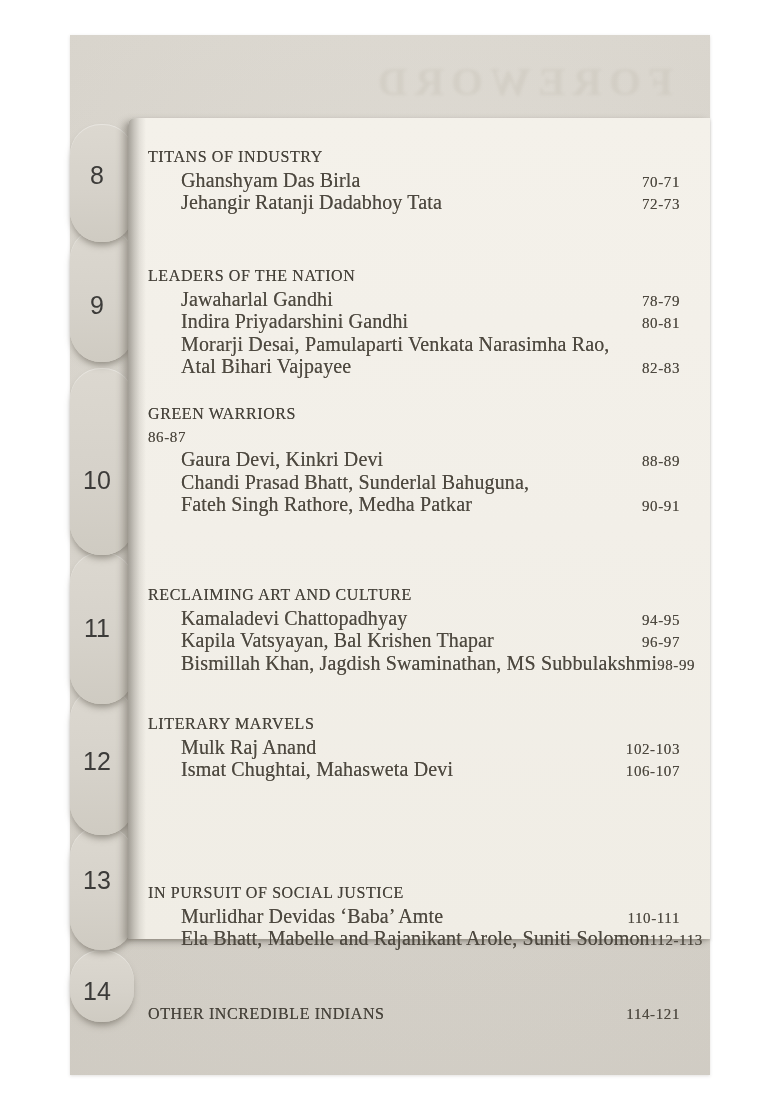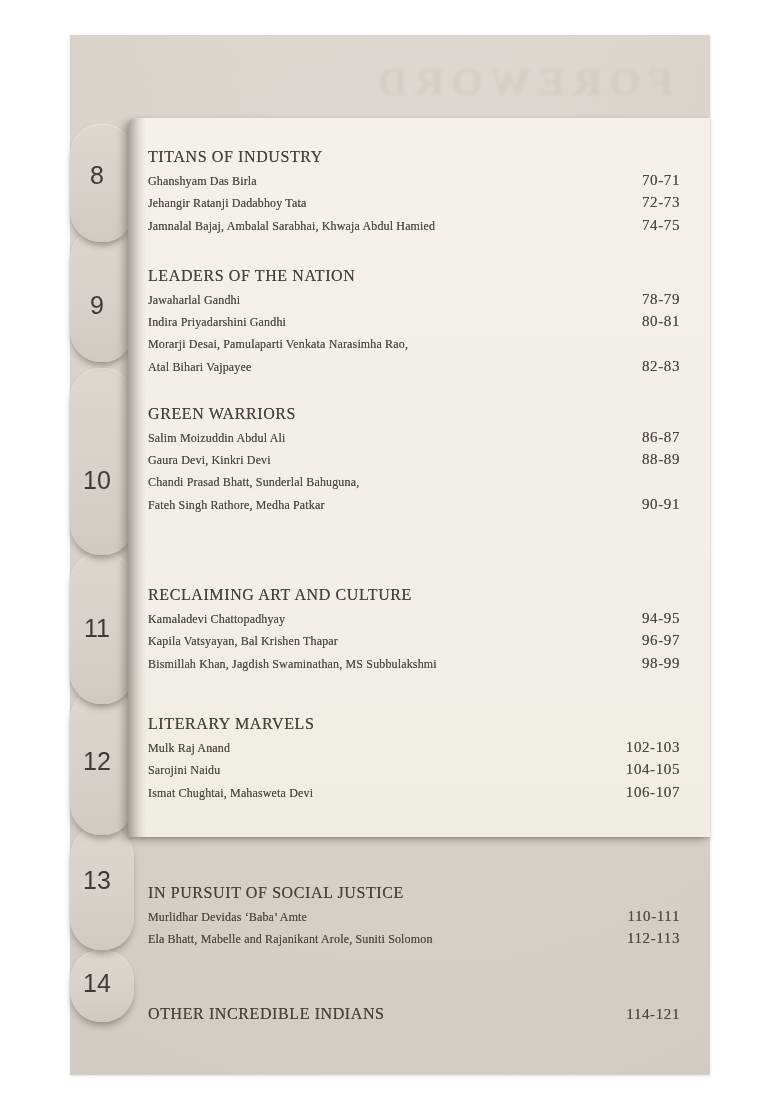--- a/index.html
+++ b/index.html
@@ -47,25 +47,25 @@
   .tab:nth-child(2) .tab-num{padding-top:64px}
   .tab:nth-child(3){top:368px;height:187px;z-index:38}
   .tab:nth-child(3) .tab-num{padding-top:99px}
   .tab:nth-child(4){top:552px;height:152px;z-index:37}
   .tab:nth-child(4) .tab-num{padding-top:63px}
   .tab:nth-child(5){top:688px;height:147px;z-index:36}
   .tab:nth-child(5) .tab-num{padding-top:60px}
   .tab:nth-child(6){top:826px;height:124px;z-index:35}
   .tab:nth-child(6) .tab-num{padding-top:41px}
   .tab:nth-child(7){top:950px;height:72px;z-index:34}
-  .tab:nth-child(7) .tab-num{padding-top:20px}
+  .tab:nth-child(7) .tab-num{padding-top:28px}
 
   
   .page{
-    position:absolute;left:128px;top:118px;width:582px;height:719px;z-index:50;
+    position:absolute;left:128px;top:118px;width:582px;height:821px;z-index:50;
     background:linear-gradient(180deg,#f4f1ea 0%,#f2efe8 50%,#f0ede5 100%);
     border-radius:7px 0 0 0;
     box-shadow:-5px 3px 7px rgba(90,84,74,0.40), 0 2px 3px rgba(120,114,104,0.30);
   }
   
   .page::before{
     content:"";position:absolute;left:0;top:0;width:18px;height:100%;
     border-radius:7px 0 0 0;
     background:linear-gradient(90deg,
       rgba(74,69,60,0.48) 0%, rgba(74,69,60,0.26) 35%,
@@ -90,23 +90,24 @@
   }
   .sec-title{
     font-size:16px;letter-spacing:0.6px;color:#46423a;
     text-shadow:0 0 0.6px rgba(70,66,58,0.75);
   }
   .toc-row{
     display:flex;justify-content:space-between;align-items:baseline;
     line-height:22.5px;height:22.5px;
   }
   .entry-name{
-    font-size:12px;letter-spacing:0.15px;color:#4d483f;
+    font-size:20px;letter-spacing:0.15px;color:#4d483f;
     text-shadow:0 0 0.6px rgba(77,72,63,0.70);
     white-space:nowrap;
+    margin-left:33px;
   }
   .entry-pages,.sec-pages{
     font-size:15px;letter-spacing:0.6px;color:#4d483f;
     text-shadow:0 0 0.6px rgba(77,72,63,0.70);
     white-space:nowrap;
   }
 </style>
 </head>
 <body>
 
@@ -149,24 +150,20 @@
     </div>
     <div class="rows">
             <div class="toc-row">
     <span class="entry-name">Ghanshyam Das Birla</span>
     <span class="entry-pages">70-71</span>
   </div>
             <div class="toc-row">
     <span class="entry-name">Jehangir Ratanji Dadabhoy Tata</span>
     <span class="entry-pages">72-73</span>
   </div>
-            <div class="toc-row">
-    <span class="entry-name">Jamnalal Bajaj, Ambalal Sarabhai, Khwaja Abdul Hamied</span>
-    <span class="entry-pages">74-75</span>
-  </div>
           </div>
   </section>
         <section class="toc-section">
     <div class="sec-header">
       <span class="sec-title">LEADERS OF THE NATION</span>
       <span class="sec-pages"></span>
     </div>
     <div class="rows">
             <div class="toc-row">
     <span class="entry-name">Jawaharlal Gandhi</span>
@@ -186,21 +183,20 @@
   </div>
           </div>
   </section>
         <section class="toc-section">
     <div class="sec-header">
       <span class="sec-title">GREEN WARRIORS</span>
       <span class="sec-pages"></span>
     </div>
     <div class="rows">
             <div class="toc-row">
-    <span class="entry-name">Salim Moizuddin Abdul Ali</span>
     <span class="entry-pages">86-87</span>
   </div>
             <div class="toc-row">
     <span class="entry-name">Gaura Devi, Kinkri Devi</span>
     <span class="entry-pages">88-89</span>
   </div>
             <div class="toc-row">
     <span class="entry-name">Chandi Prasad Bhatt, Sunderlal Bahuguna,</span>
     <span class="entry-pages"></span>
   </div>
@@ -234,24 +230,20 @@
     <div class="sec-header">
       <span class="sec-title">LITERARY MARVELS</span>
       <span class="sec-pages"></span>
     </div>
     <div class="rows">
             <div class="toc-row">
     <span class="entry-name">Mulk Raj Anand</span>
     <span class="entry-pages">102-103</span>
   </div>
             <div class="toc-row">
-    <span class="entry-name">Sarojini Naidu</span>
-    <span class="entry-pages">104-105</span>
-  </div>
-            <div class="toc-row">
     <span class="entry-name">Ismat Chughtai, Mahasweta Devi</span>
     <span class="entry-pages">106-107</span>
   </div>
           </div>
   </section>
         <section class="toc-section">
     <div class="sec-header">
       <span class="sec-title">IN PURSUIT OF SOCIAL JUSTICE</span>
       <span class="sec-pages"></span>
     </div>

